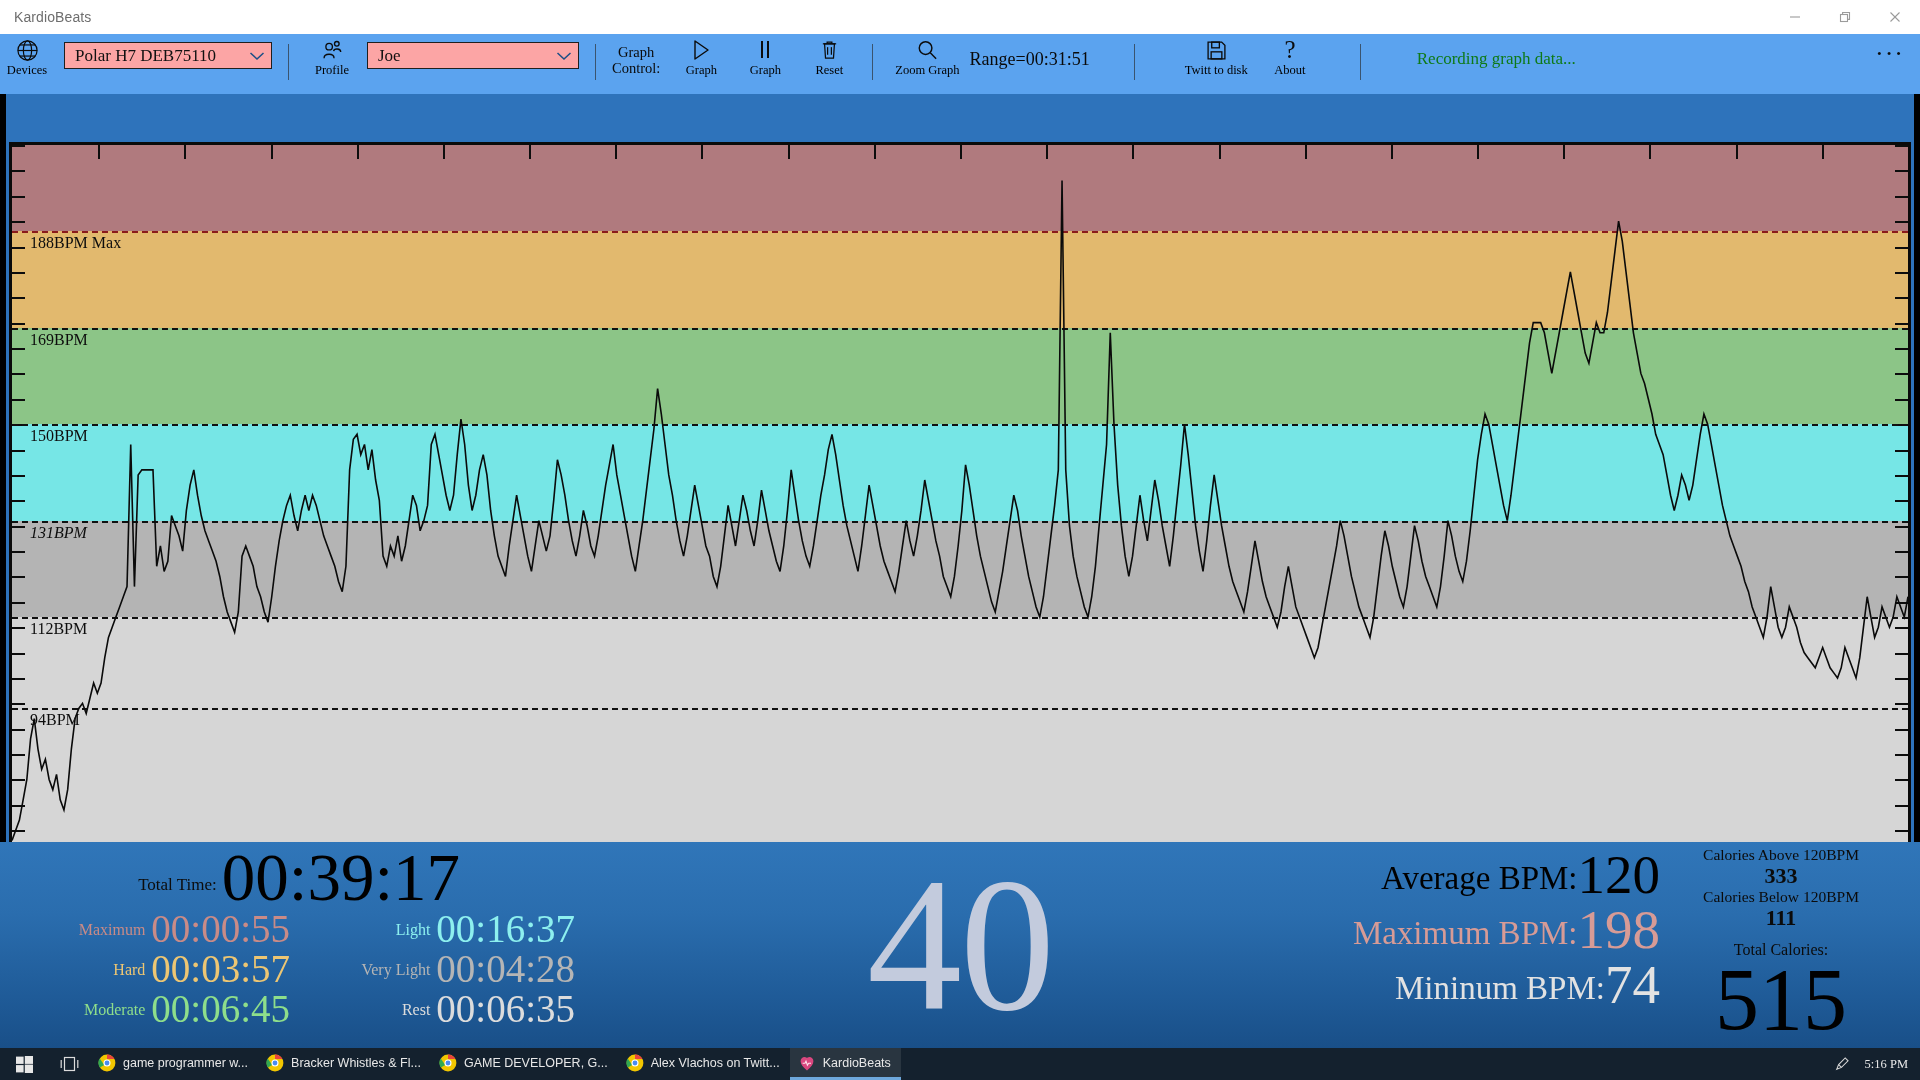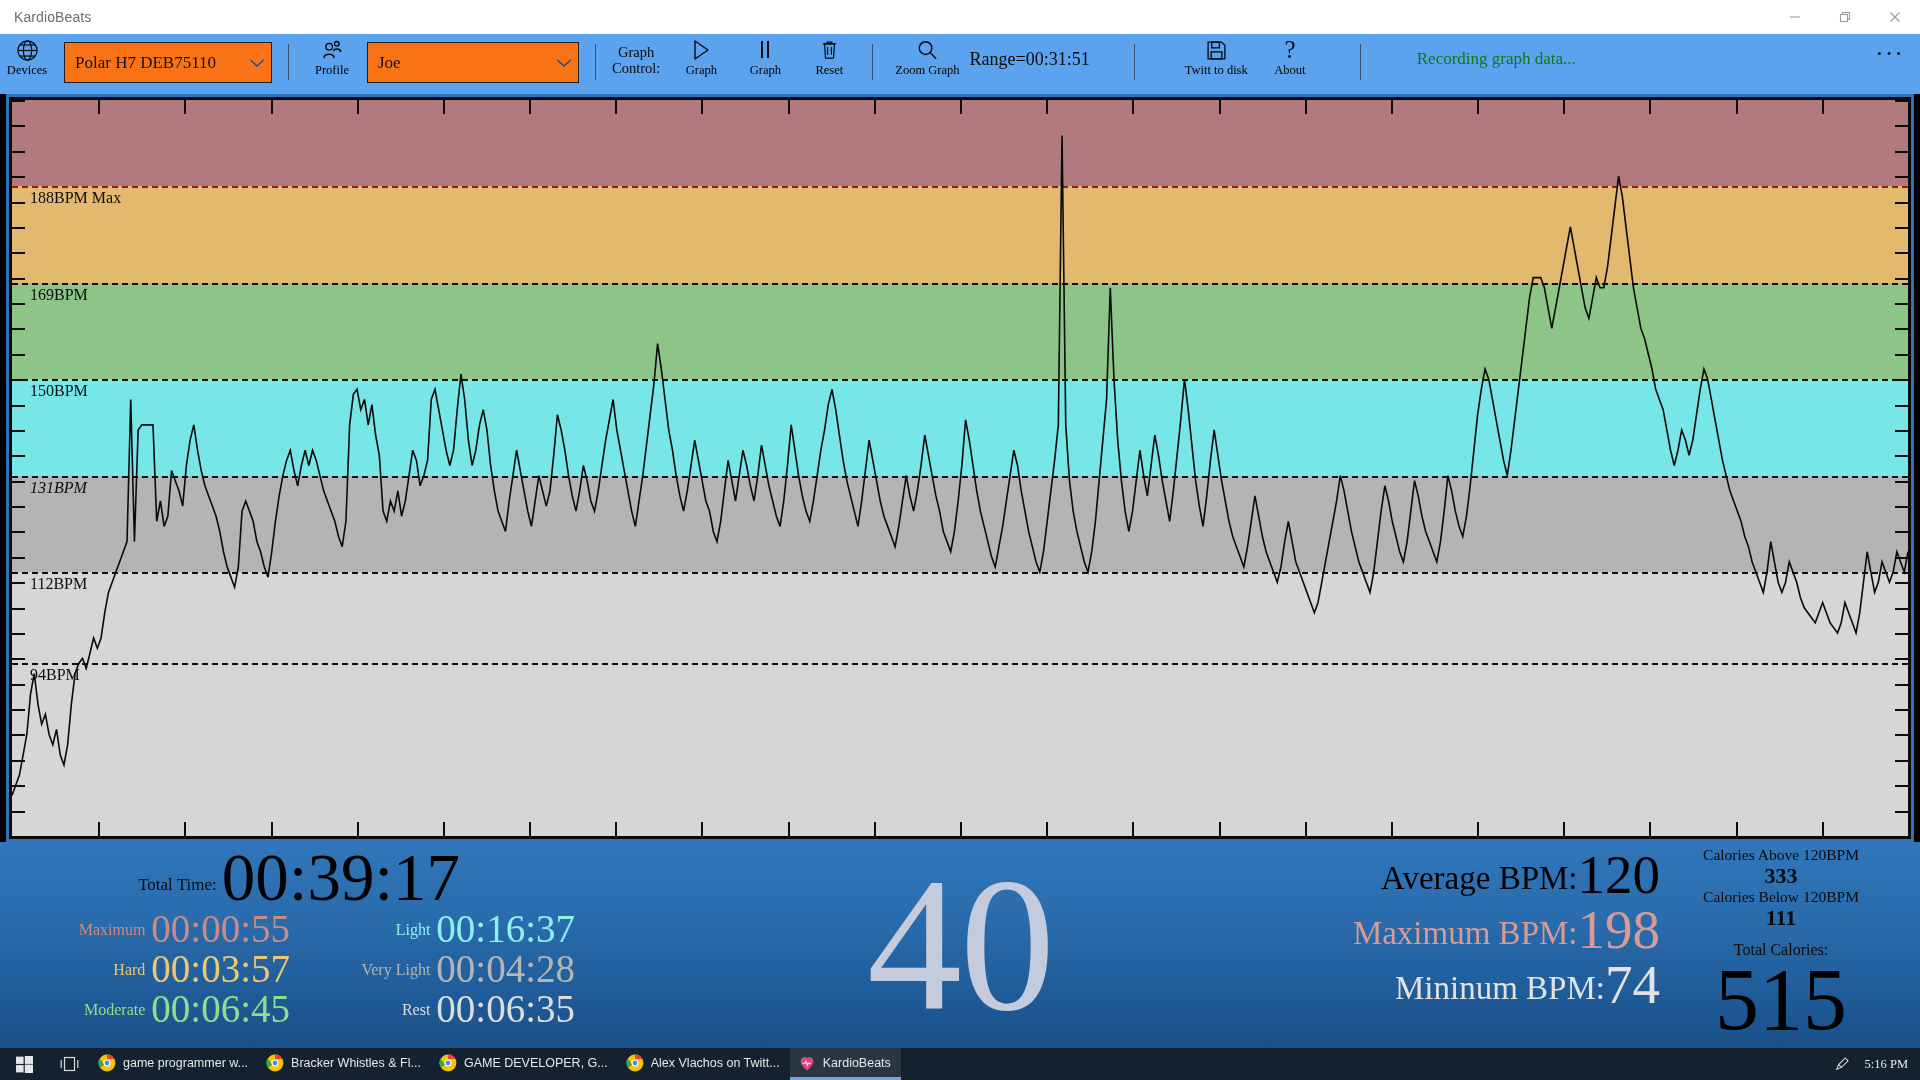--- a/index.html
+++ b/index.html
@@ -58,22 +58,22 @@
   .tb-icon-item .glyph {
     height: 26px; display: flex; align-items: center; justify-content: center;
   }
   .tb-icon-item .cap {
     font-size: 12.5px; line-height: 13px; color: #000;
     text-align: center; margin-top: 1px;
     font-family: "Liberation Serif", serif;
   }
 
   .dropdown {
-    height: 41px;
-    background: #f97316;
+    height: 27px;
+    background: #fca5a5;
     border: 1.5px solid #1f1f1f;
     display: flex; align-items: center;
     padding: 0 6px 0 10px;
     margin-top: 8px;
     font-size: 17px;
     color: #111;
   }
   .dropdown .dd-val { flex: 1; white-space: nowrap; overflow: hidden; }
   .dropdown .dd-caret { margin-left: 8px; display: flex; align-items: center; }
 
@@ -113,20 +113,21 @@
     width: 1908px; height: 748px;
     background: #2e73bb;
     border: 3px solid #2e73bb;
   }
   .graph-frame {
     position: relative;
     width: 100%; height: 100%;
     border: 3px solid #0a0a0a;
     background: #d4d4d4;
     overflow: hidden;
+    margin-top: 45px;
   }
   .zone {
     position: absolute; left: 0; width: 100%;
   }
   .zoneline {
     position: absolute; left: 0; width: 100%;
     height: 0;
     border-top: 2.5px dashed #101010;
   }
   .zoneline.maxline { border-top: 2.5px dashed #8b1b1b; }

